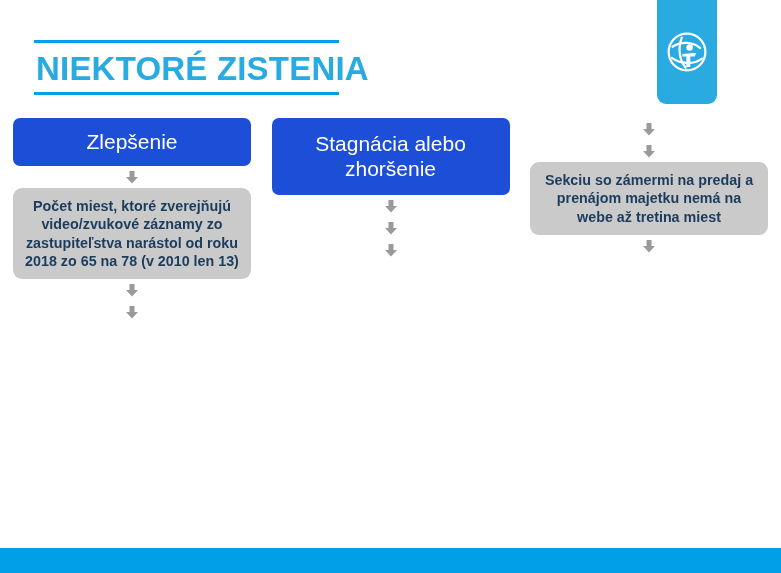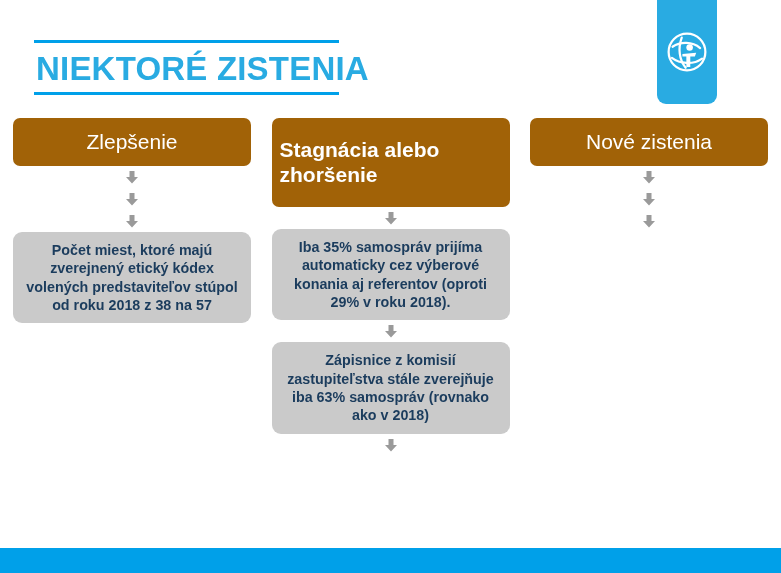--- a/index.html
+++ b/index.html
@@ -76,36 +76,36 @@
     box-sizing: border-box;
   }
   .column {
     width: 238px;
     display: flex;
     flex-direction: column;
     align-items: stretch;
   }
 
   .col-header {
-    background: #a16207;
+    background: #1d4ed8;
     color: #ffffff;
     border-radius: 7px;
+    text-align: center;
     font-size: 21px;
     line-height: 1.17;
     padding: 10px 8px;
     min-height: 48px;
     box-sizing: border-box;
     display: flex;
     align-items: center;
     justify-content: center;
     font-family: "Liberation Sans", sans-serif;
   }
   .column.tall-header .col-header {
-    padding: 20px 8px;
-    font-weight: bold;
+    padding: 14px 8px;
   }
 
   .arrow {
     margin: 5px auto 4px auto;
     width: 14px;
     height: 13px;
     display: block;
   }
 
   .card {
@@ -153,52 +153,50 @@
   </div>
 </div>
 
 <div class="columns">
 
   <div class="column">
     <div class="col-header">Zlepšenie</div>
     <svg class="arrow" viewBox="0 0 14 13">
       <path d="M4.5 0 H9.5 V6 H13 L7 12.5 L1 6 H4.5 Z" fill="#9a9a9a"></path>
     </svg>
-    <svg class="arrow" viewBox="0 0 14 13">
-      <path d="M4.5 0 H9.5 V6 H13 L7 12.5 L1 6 H4.5 Z" fill="#9a9a9a"></path>
-    </svg>
-    <svg class="arrow" viewBox="0 0 14 13">
-      <path d="M4.5 0 H9.5 V6 H13 L7 12.5 L1 6 H4.5 Z" fill="#9a9a9a"></path>
-    </svg>
-    <div class="card">Počet miest, ktoré majú zverejnený etický kódex volených predstaviteľov stúpol od roku 2018 z 38 na 57</div>
+    <div class="card">Počet miest, ktoré zverejňujú video/zvukové záznamy zo zastupiteľstva narástol od roku 2018 zo 65 na 78 (v 2010 len 13)</div>
+    <svg class="arrow" viewBox="0 0 14 13">
+      <path d="M4.5 0 H9.5 V6 H13 L7 12.5 L1 6 H4.5 Z" fill="#9a9a9a"></path>
+    </svg>
+    <svg class="arrow" viewBox="0 0 14 13">
+      <path d="M4.5 0 H9.5 V6 H13 L7 12.5 L1 6 H4.5 Z" fill="#9a9a9a"></path>
+    </svg>
   </div>
 
   <div class="column tall-header">
     <div class="col-header">Stagnácia alebo zhoršenie</div>
     <svg class="arrow" viewBox="0 0 14 13">
       <path d="M4.5 0 H9.5 V6 H13 L7 12.5 L1 6 H4.5 Z" fill="#9a9a9a"></path>
     </svg>
-    <div class="card">Iba 35% samospráv prijíma automaticky cez výberové konania aj referentov (oproti 29% v roku 2018).</div>
-    <svg class="arrow" viewBox="0 0 14 13">
-      <path d="M4.5 0 H9.5 V6 H13 L7 12.5 L1 6 H4.5 Z" fill="#9a9a9a"></path>
-    </svg>
-    <div class="card">Zápisnice z komisií zastupiteľstva stále zverejňuje iba 63% samospráv (rovnako ako v 2018)</div>
+    <svg class="arrow" viewBox="0 0 14 13">
+      <path d="M4.5 0 H9.5 V6 H13 L7 12.5 L1 6 H4.5 Z" fill="#9a9a9a"></path>
+    </svg>
     <svg class="arrow" viewBox="0 0 14 13">
       <path d="M4.5 0 H9.5 V6 H13 L7 12.5 L1 6 H4.5 Z" fill="#9a9a9a"></path>
     </svg>
   </div>
 
   <div class="column">
-    <div class="col-header">Nové zistenia</div>
-    <svg class="arrow" viewBox="0 0 14 13">
-      <path d="M4.5 0 H9.5 V6 H13 L7 12.5 L1 6 H4.5 Z" fill="#9a9a9a"></path>
-    </svg>
-    <svg class="arrow" viewBox="0 0 14 13">
-      <path d="M4.5 0 H9.5 V6 H13 L7 12.5 L1 6 H4.5 Z" fill="#9a9a9a"></path>
-    </svg>
+    <svg class="arrow" viewBox="0 0 14 13">
+      <path d="M4.5 0 H9.5 V6 H13 L7 12.5 L1 6 H4.5 Z" fill="#9a9a9a"></path>
+    </svg>
+    <svg class="arrow" viewBox="0 0 14 13">
+      <path d="M4.5 0 H9.5 V6 H13 L7 12.5 L1 6 H4.5 Z" fill="#9a9a9a"></path>
+    </svg>
+    <div class="card">Sekciu so zámermi na predaj a prenájom majetku nemá na webe až tretina miest</div>
     <svg class="arrow" viewBox="0 0 14 13">
       <path d="M4.5 0 H9.5 V6 H13 L7 12.5 L1 6 H4.5 Z" fill="#9a9a9a"></path>
     </svg>
   </div>
 
 </div>
 
 <div class="footer-bar"></div>
 
 </body></html>

